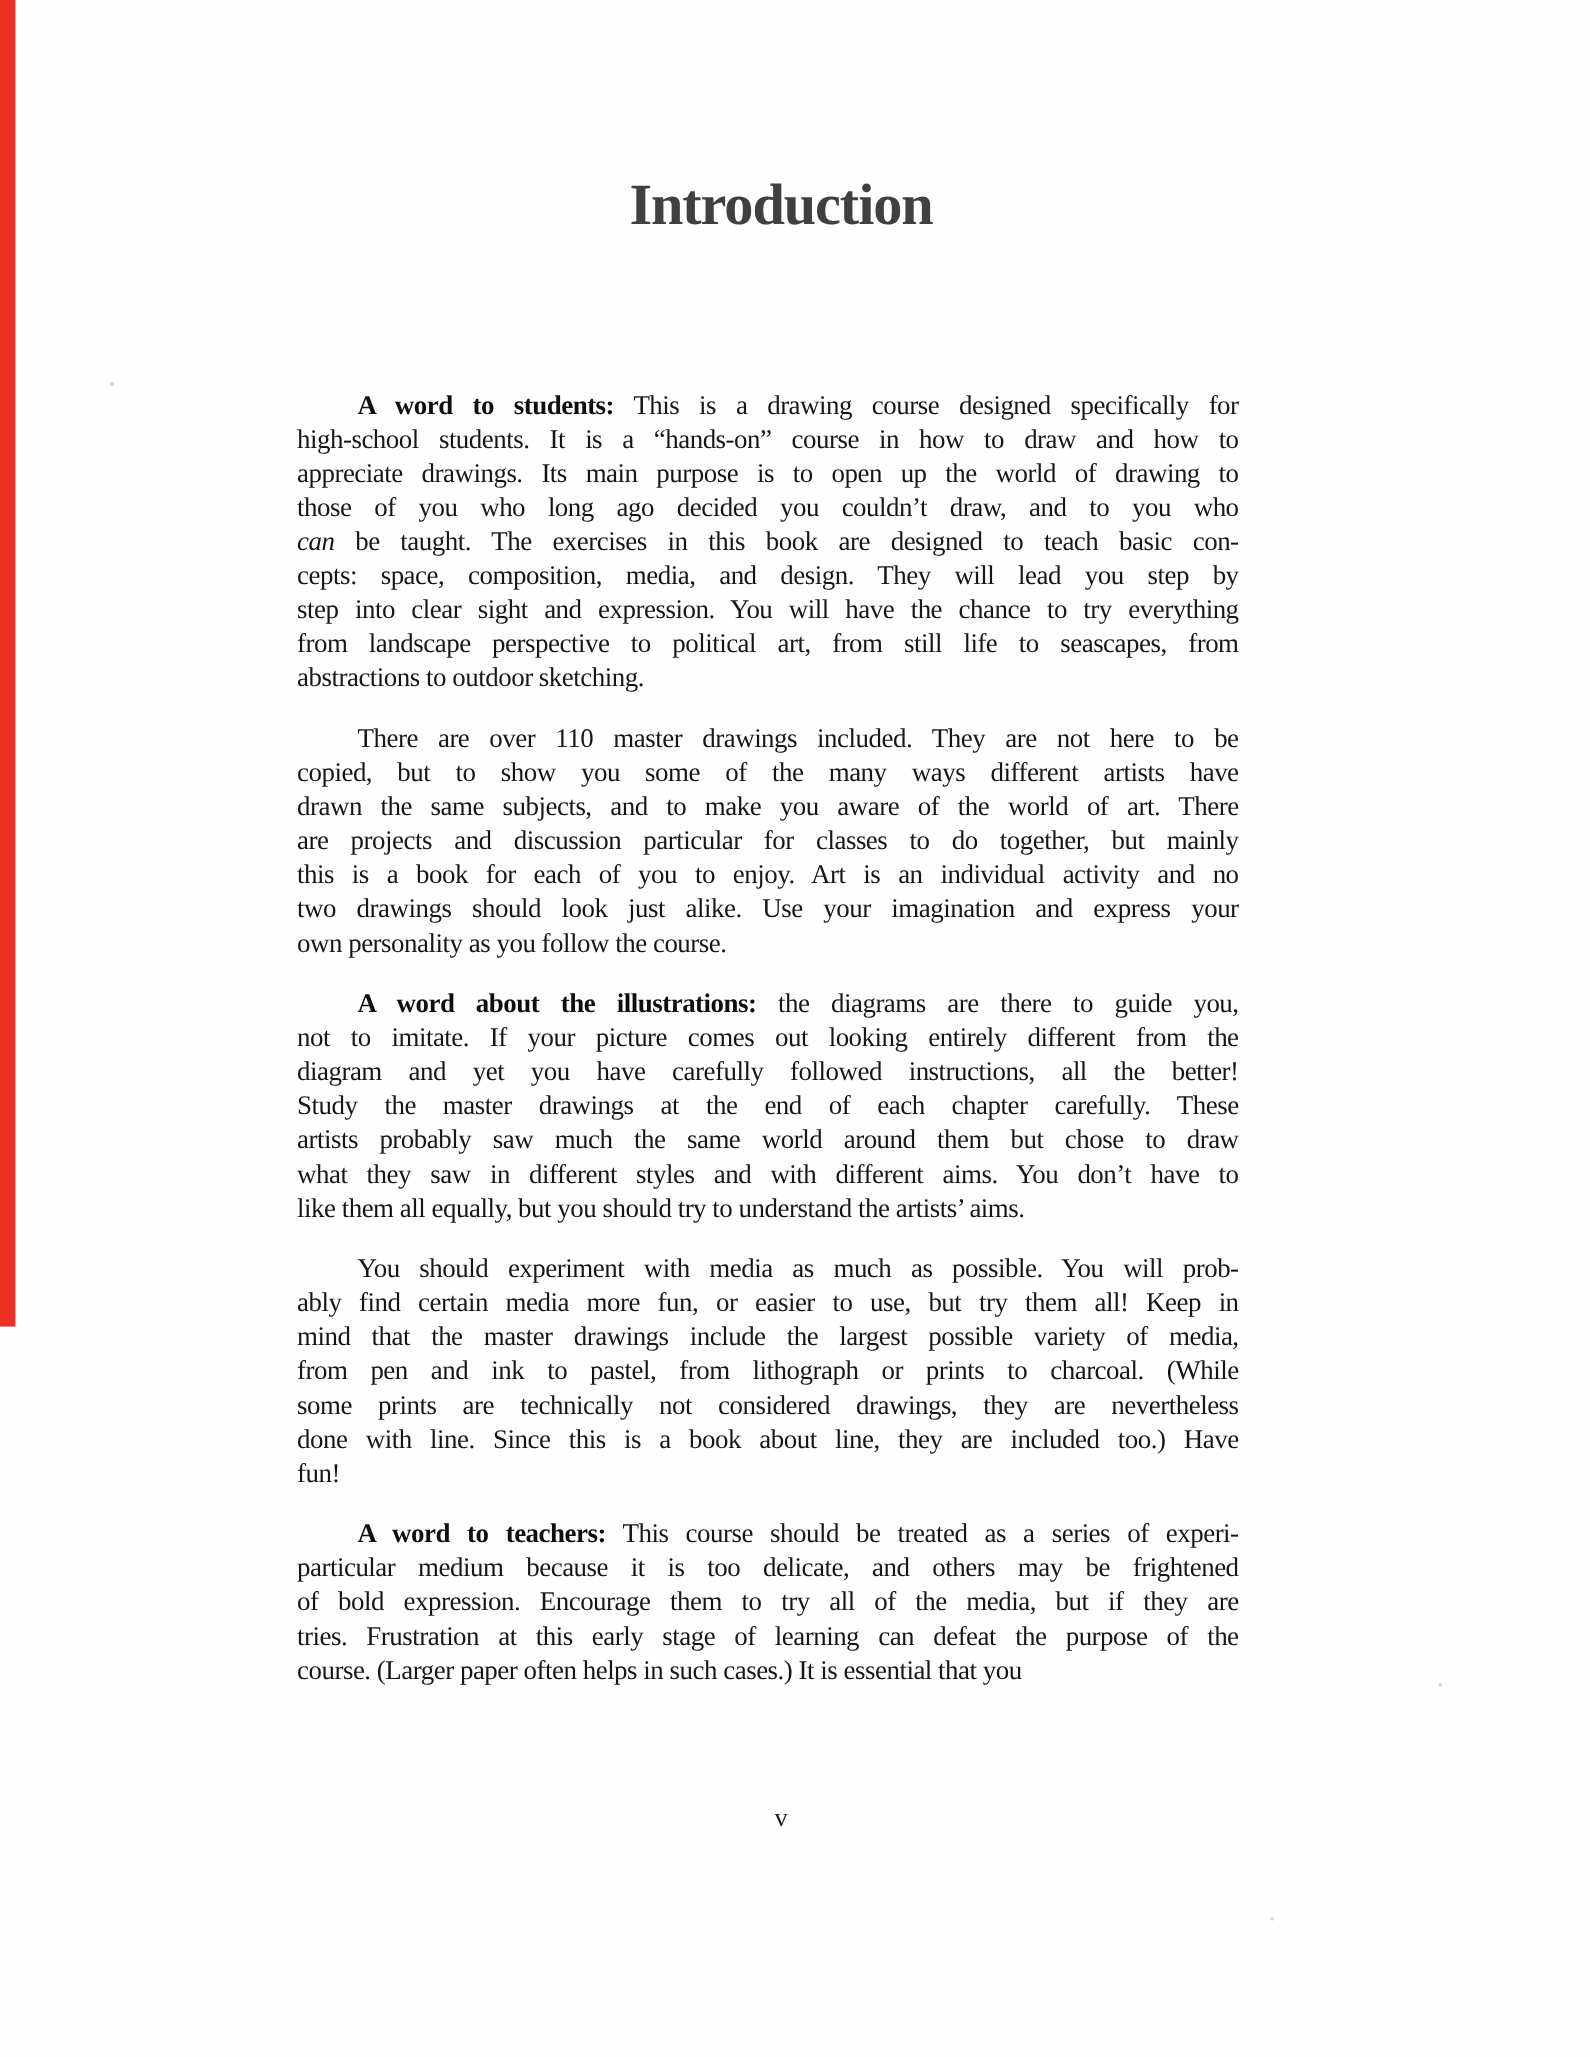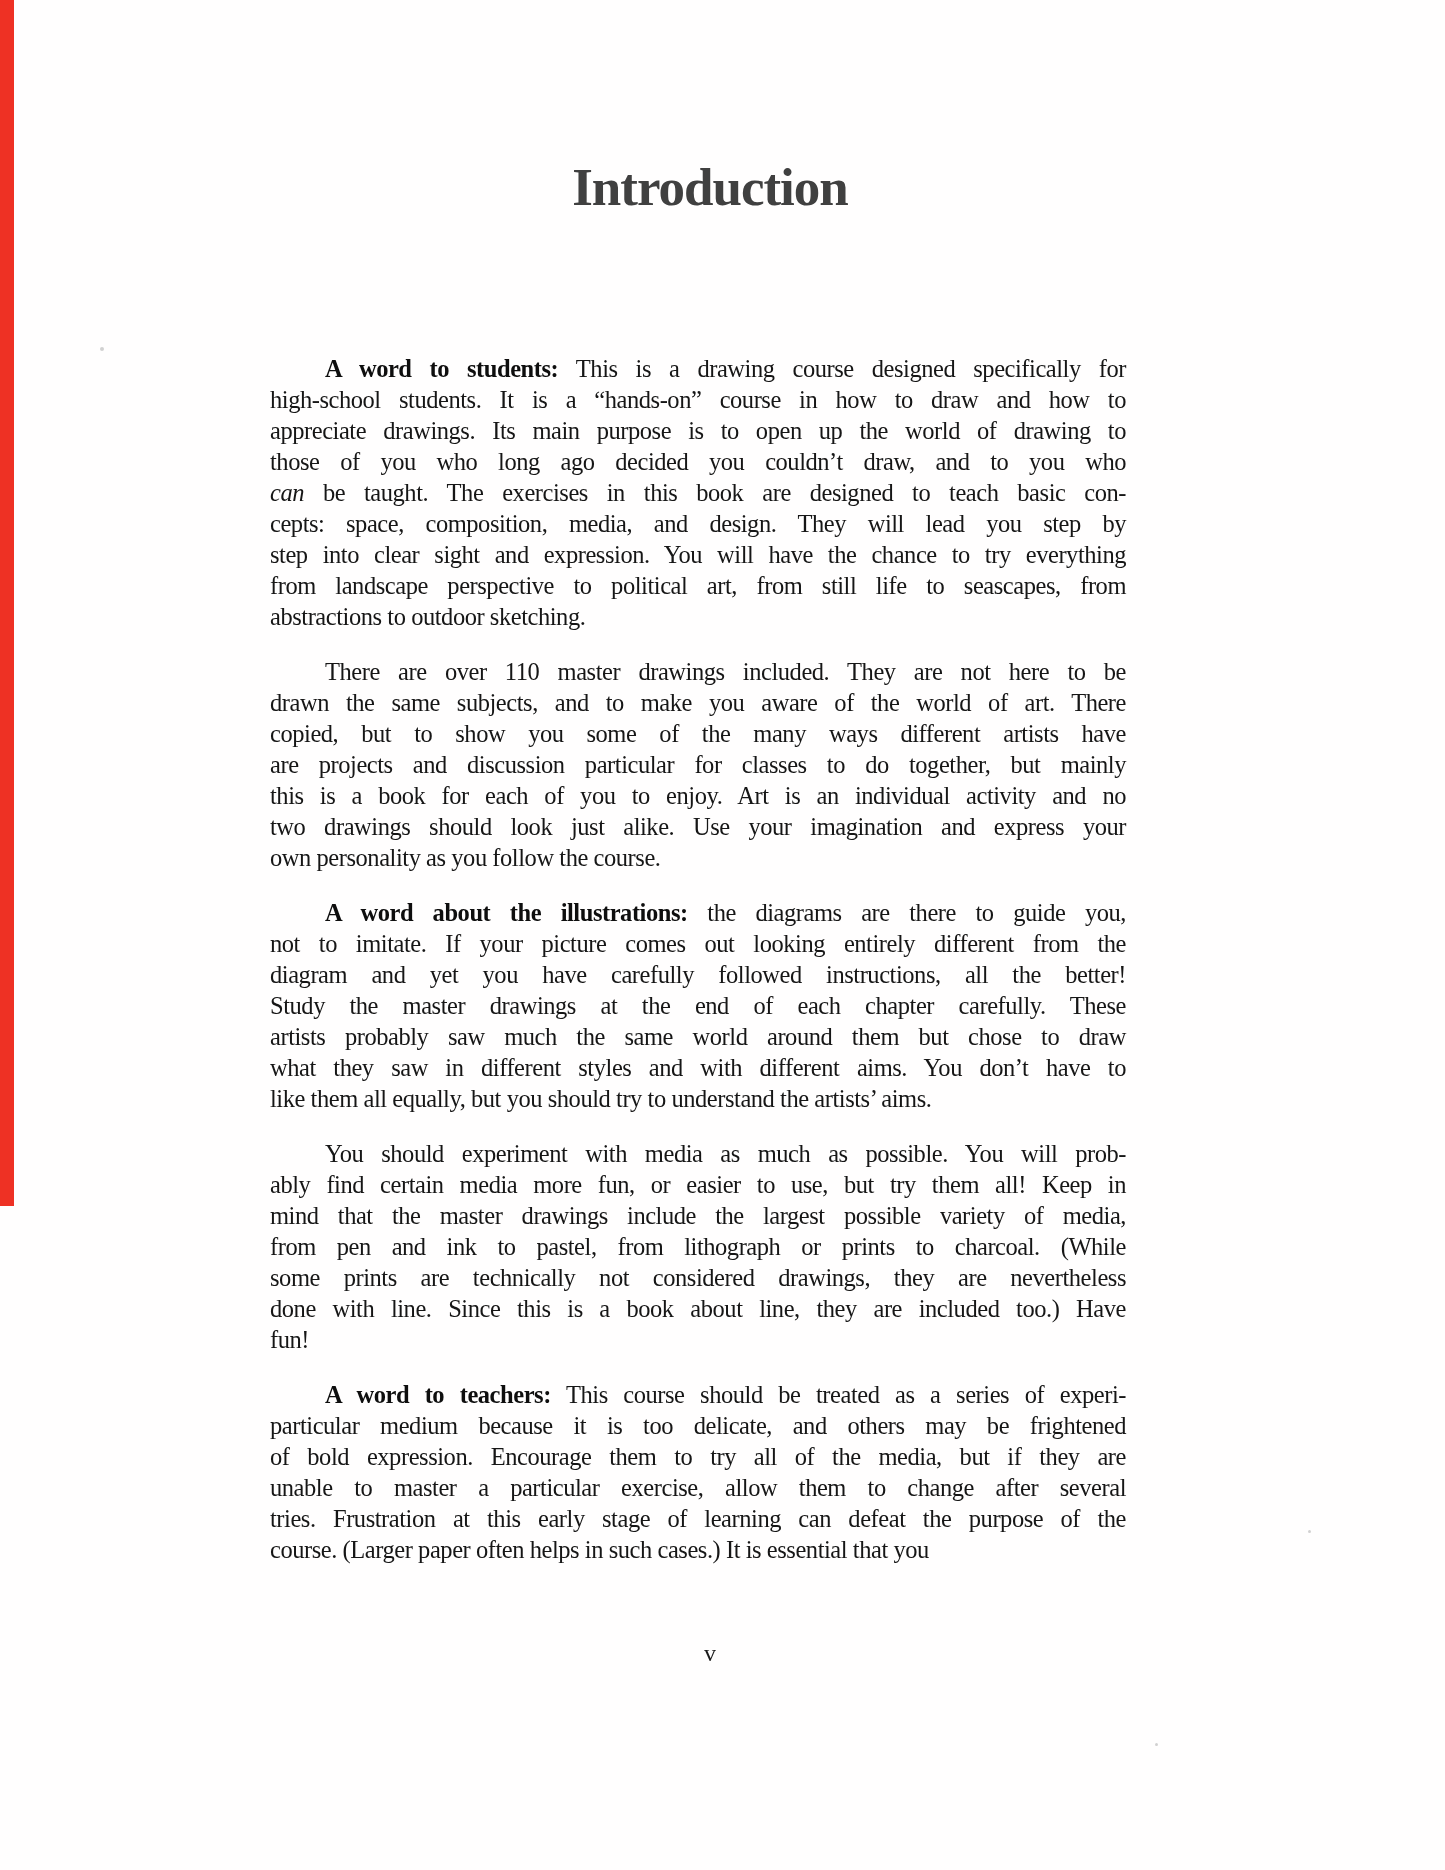--- a/index.html
+++ b/index.html
@@ -100,22 +100,22 @@
         <div class="line"><span>appreciate drawings. Its main purpose is to open up the world of drawing to</span></div>
         <div class="line"><span>those of you who long ago decided you couldn’t draw, and to you who</span></div>
         <div class="line"><i>can</i><span> be taught. The exercises in this book are designed to teach basic con-</span></div>
         <div class="line"><span>cepts: space, composition, media, and design. They will lead you step by</span></div>
         <div class="line"><span>step into clear sight and expression. You will have the chance to try everything</span></div>
         <div class="line"><span>from landscape perspective to political art, from still life to seascapes, from</span></div>
         <div class="line"><span>abstractions to outdoor sketching.</span></div>
       </div>
       <div class="para">
         <div class="line first"><span>There are over 110 master drawings included. They are not here to be</span></div>
+        <div class="line"><span>copied, but to show you some of the many ways different artists have</span></div>
         <div class="line"><span>drawn the same subjects, and to make you aware of the world of art. There</span></div>
-        <div class="line"><span>copied, but to show you some of the many ways different artists have</span></div>
         <div class="line"><span>are projects and discussion particular for classes to do together, but mainly</span></div>
         <div class="line"><span>this is a book for each of you to enjoy. Art is an individual activity and no</span></div>
         <div class="line"><span>two drawings should look just alike. Use your imagination and express your</span></div>
         <div class="line"><span>own personality as you follow the course.</span></div>
       </div>
       <div class="para">
         <div class="line first"><b>A word about the illustrations:</b><span> the diagrams are there to guide you,</span></div>
         <div class="line"><span>not to imitate. If your picture comes out looking entirely different from the</span></div>
         <div class="line"><span>diagram and yet you have carefully followed instructions, all the better!</span></div>
         <div class="line"><span>Study the master drawings at the end of each chapter carefully. These</span></div>
@@ -129,21 +129,20 @@
         <div class="line"><span>mind that the master drawings include the largest possible variety of media,</span></div>
         <div class="line"><span>from pen and ink to pastel, from lithograph or prints to charcoal. (While</span></div>
         <div class="line"><span>some prints are technically not considered drawings, they are nevertheless</span></div>
         <div class="line"><span>done with line. Since this is a book about line, they are included too.) Have</span></div>
         <div class="line"><span>fun!</span></div>
       </div>
       <div class="para">
         <div class="line first"><b>A word to teachers:</b><span> This course should be treated as a series of experi-</span></div>
         <div class="line"><span>particular medium because it is too delicate, and others may be frightened</span></div>
         <div class="line"><span>of bold expression. Encourage them to try all of the media, but if they are</span></div>
-        <div class="line"><span>unable to master a particular exercise, allow them to change after several</span></div>
         <div class="line"><span>tries. Frustration at this early stage of learning can defeat the purpose of the</span></div>
         <div class="line"><span>course. (Larger paper often helps in such cases.) It is essential that you</span></div>
       </div>
     </div>
 
   <div class="folio">v</div>
 
   <div class="speck speck-1"></div>
   <div class="speck speck-2"></div>
   <div class="speck speck-3"></div>

